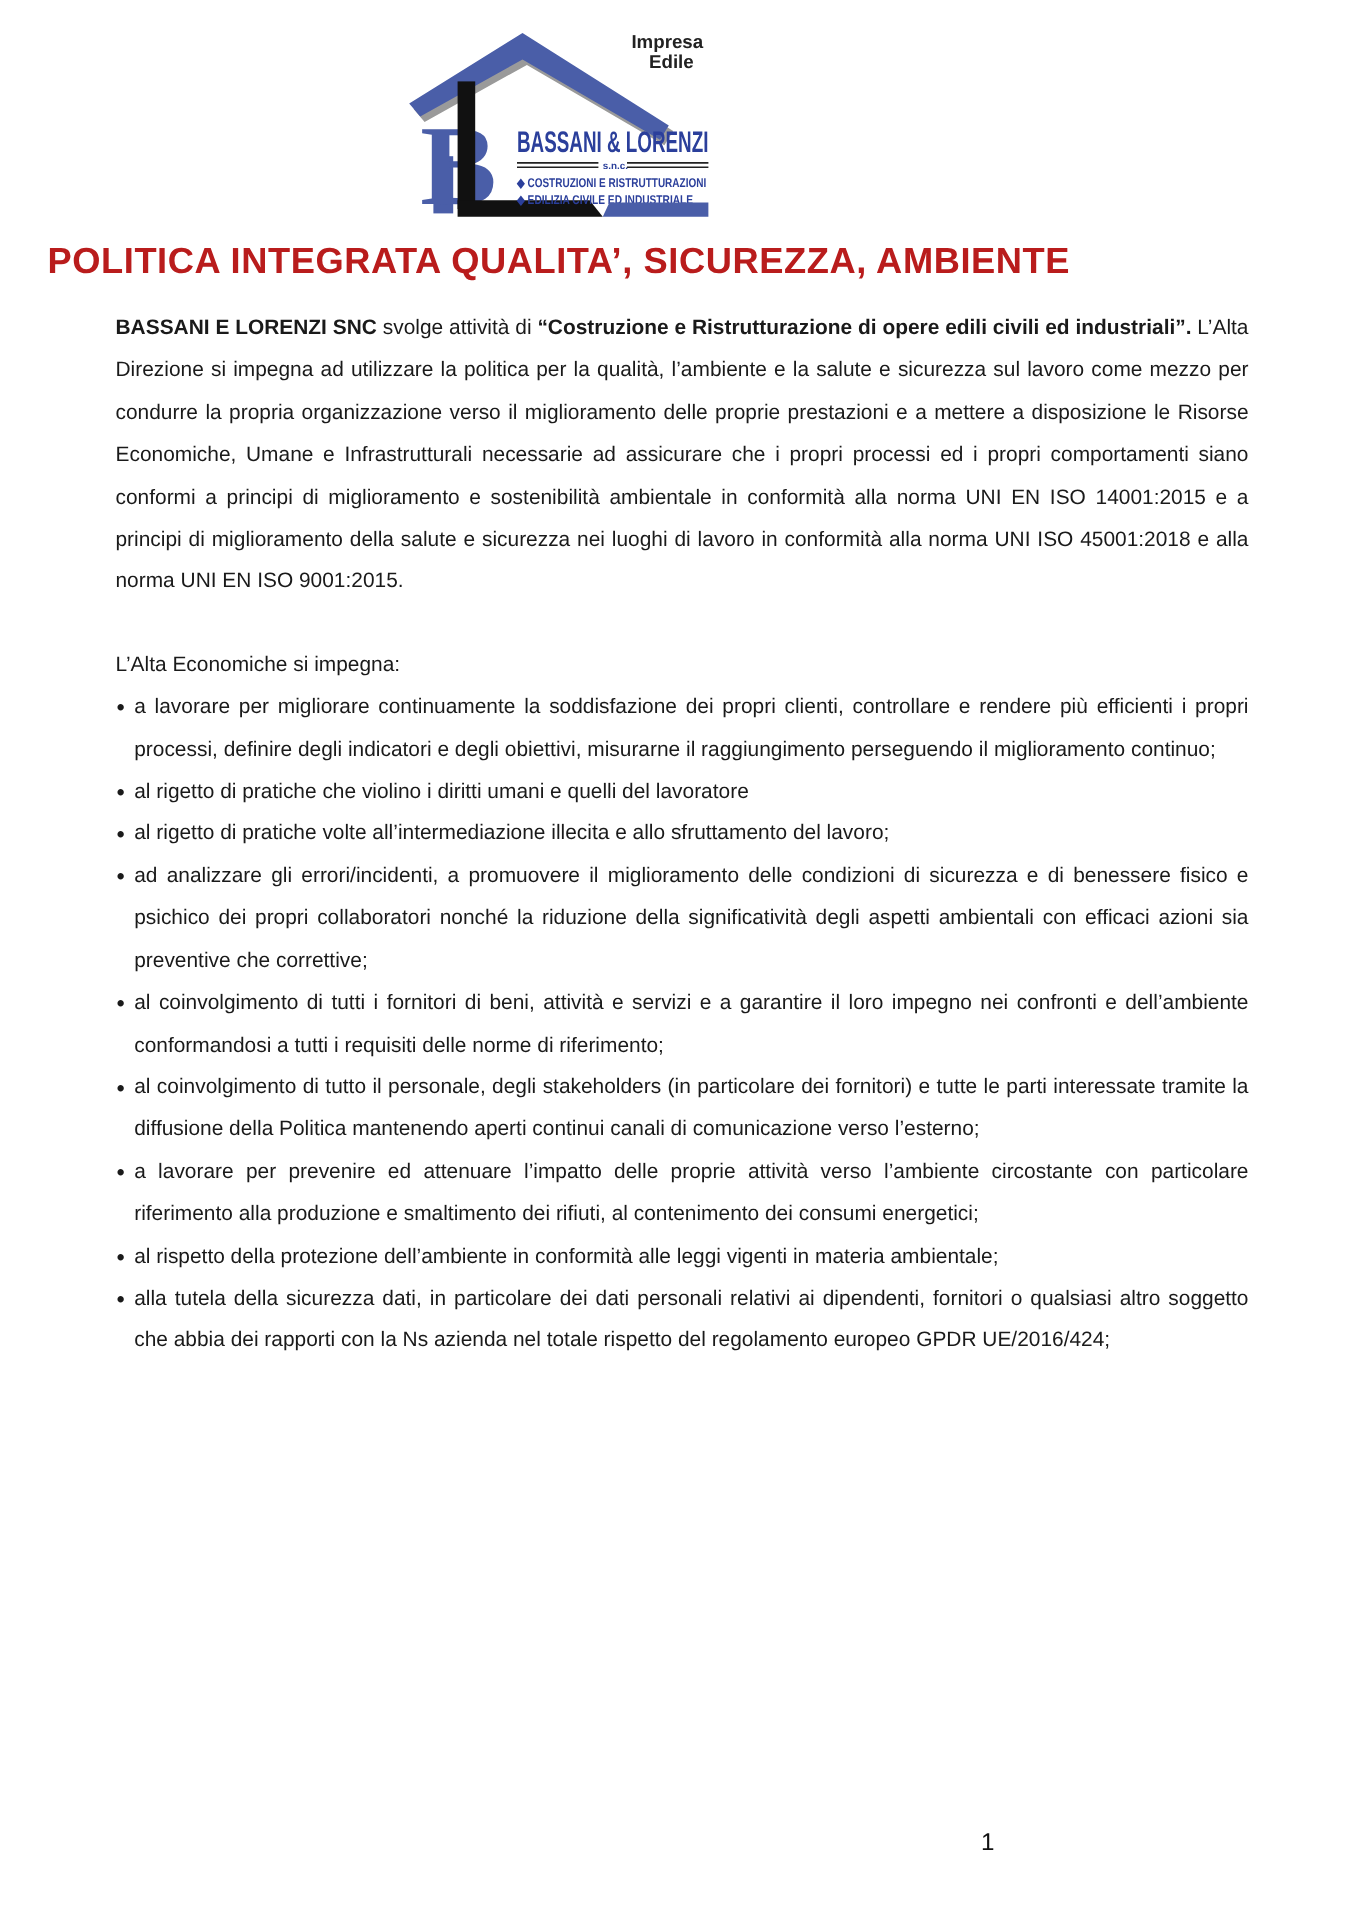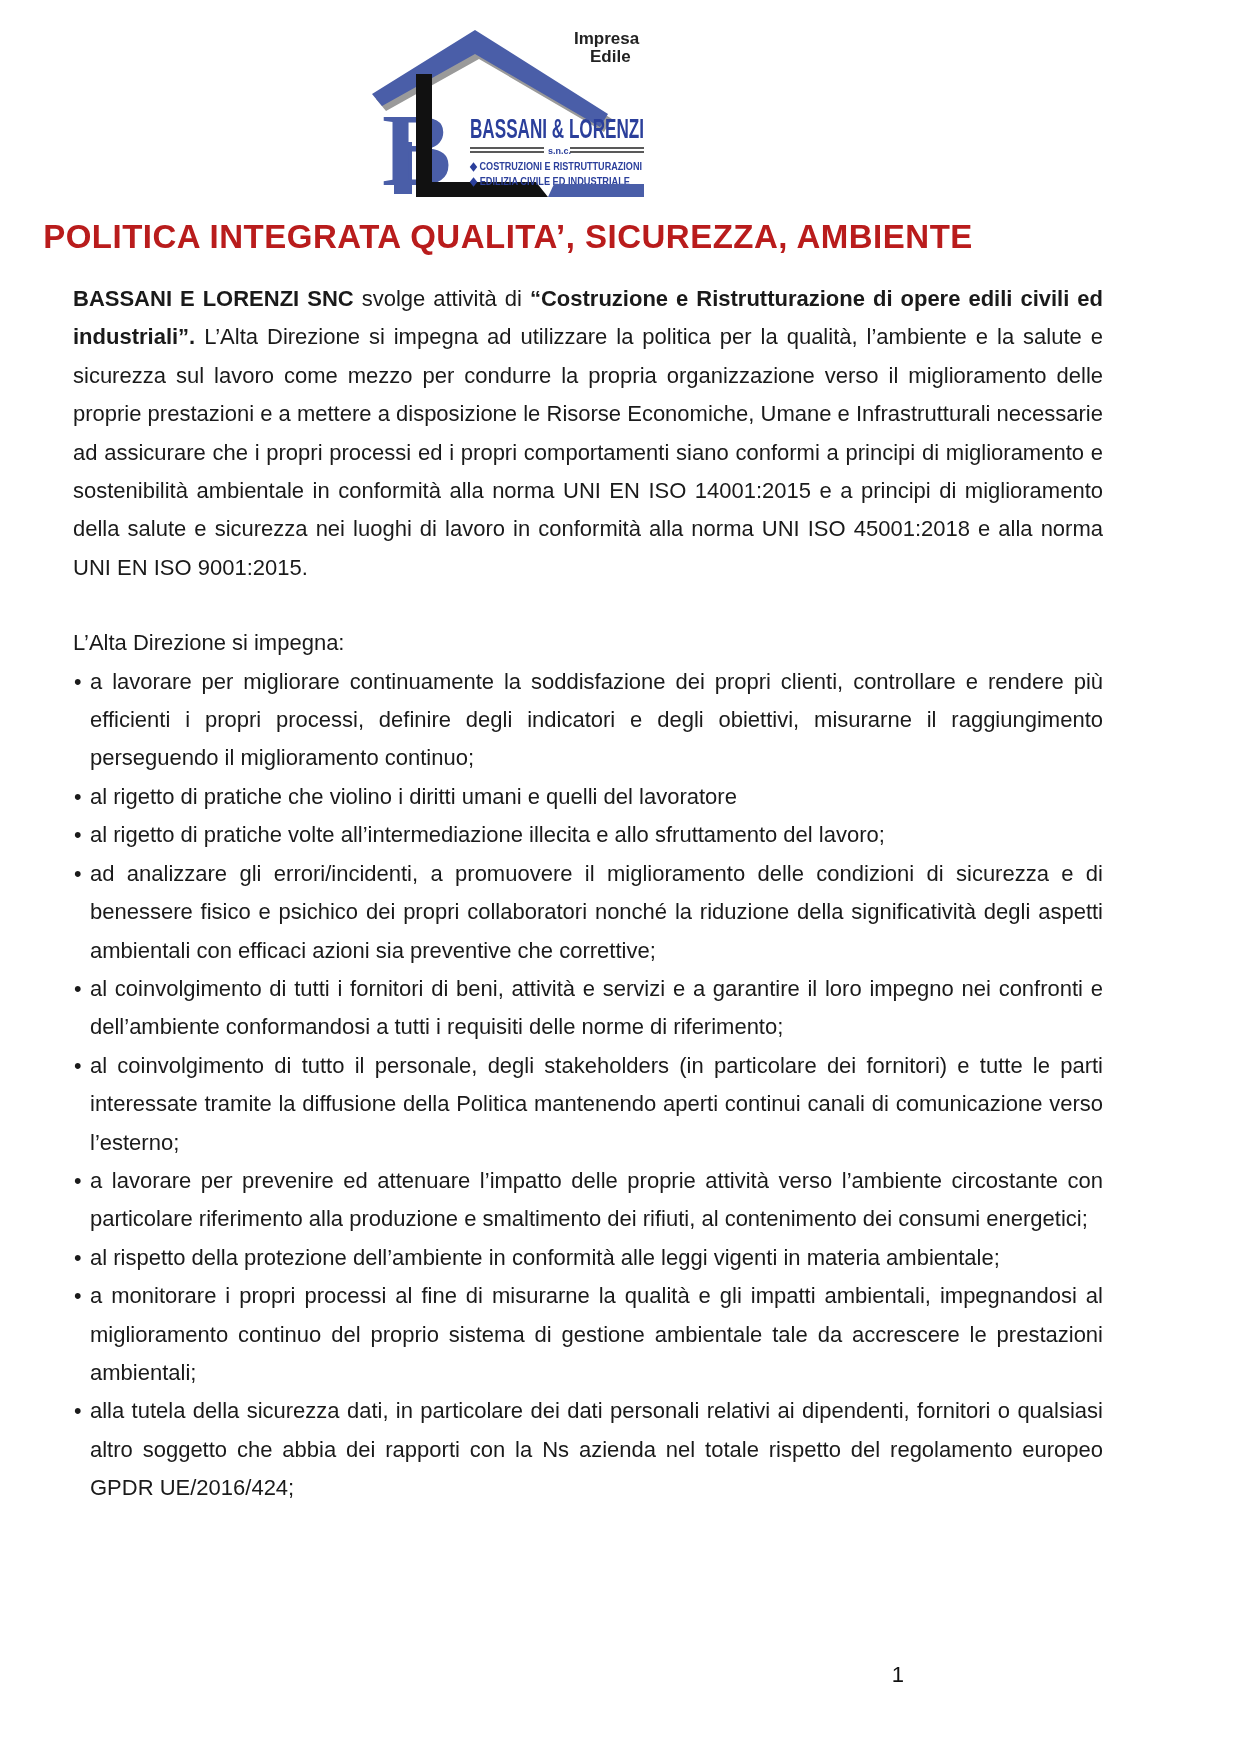--- a/index.html
+++ b/index.html
@@ -31,23 +31,23 @@
     text-align: center;
     font-size: 33px;
     font-weight: bold;
     letter-spacing: 0.5px;
     color: #b91c1c;
     white-space: nowrap;
   }
 
   
   .content {
-    margin: 0 73px;
+    margin: 0 105px;
     width: 1030px;
-    font-size: 22px;
+    font-size: 19px;
     line-height: 38.4px;
   }
   .intro {
     margin-top: 24px;
     text-align: justify;
   }
   .intro .b { font-weight: bold; }
   .list-intro {
     margin-top: 37px;
     text-align: left;
@@ -113,31 +113,30 @@
       <polygon points="202,162 292,162 292,175 196,175" fill="#4a5ea8"></polygon>
     </svg>
   </div>
 
   <h1 class="doc-title">POLITICA INTEGRATA QUALITA’, SICUREZZA, AMBIENTE</h1>
 
   <div class="content">
 
     <p class="intro"><span class="b">BASSANI E LORENZI SNC</span><span> svolge attività di </span><span class="b">“Costruzione e Ristrutturazione di opere edili civili ed industriali”.</span><span> L’Alta Direzione si impegna ad utilizzare la politica per la qualità, l’ambiente e la salute e sicurezza sul lavoro come mezzo per condurre la propria organizzazione verso il miglioramento delle proprie prestazioni e a mettere a disposizione le Risorse Economiche, Umane e Infrastrutturali necessarie ad assicurare che i propri processi ed i propri comportamenti siano conformi a principi di miglioramento e sostenibilità ambientale in conformità alla norma UNI EN ISO 14001:2015  e a principi di miglioramento della salute e sicurezza nei luoghi di lavoro in conformità alla norma UNI ISO 45001:2018 e alla norma UNI EN ISO 9001:2015.</span></p>
 
-    <p class="list-intro">L’Alta Direzione si impegna:</p>
+    <p class="list-intro">L’Alta Economiche si impegna:</p>
 
     <ul class="commitments">
       <li>a lavorare per migliorare continuamente la soddisfazione dei propri clienti, controllare e rendere più efficienti i propri processi, definire degli indicatori e degli obiettivi, misurarne il raggiungimento perseguendo il miglioramento continuo;</li>
       <li>al rigetto di pratiche che violino i diritti umani e quelli del lavoratore</li>
       <li>al rigetto di pratiche volte all’intermediazione illecita e allo sfruttamento del lavoro;</li>
       <li>ad analizzare gli errori/incidenti, a promuovere il miglioramento delle condizioni di sicurezza e di benessere fisico e psichico dei propri collaboratori nonché la riduzione della significatività degli aspetti ambientali con efficaci azioni sia preventive che correttive;</li>
       <li>al coinvolgimento di tutti i fornitori di beni, attività e servizi e a garantire il loro impegno nei confronti e dell’ambiente conformandosi a tutti i requisiti delle norme di riferimento;</li>
       <li>al coinvolgimento di tutto il personale, degli stakeholders (in particolare dei fornitori) e tutte le parti interessate tramite la diffusione della Politica mantenendo aperti continui canali di comunicazione verso l’esterno;</li>
       <li>a lavorare per prevenire ed attenuare l’impatto delle proprie attività verso l’ambiente circostante con particolare riferimento alla produzione e smaltimento dei rifiuti, al contenimento dei consumi energetici;</li>
       <li>al rispetto della protezione dell’ambiente in conformità alle leggi vigenti in materia ambientale;</li>
-      <li>a monitorare i propri processi al fine di misurarne la qualità e gli impatti ambientali, impegnandosi al miglioramento continuo del proprio sistema di gestione ambientale tale da accrescere le prestazioni ambientali;</li>
       <li>alla tutela della sicurezza dati, in particolare dei dati personali relativi ai dipendenti, fornitori o qualsiasi altro soggetto che abbia dei rapporti con la Ns azienda nel totale rispetto del regolamento europeo GPDR UE/2016/424;</li>
     </ul>
   </div>
 
   <div class="page-number">1</div>
 
 </div>
 
 </body></html>

